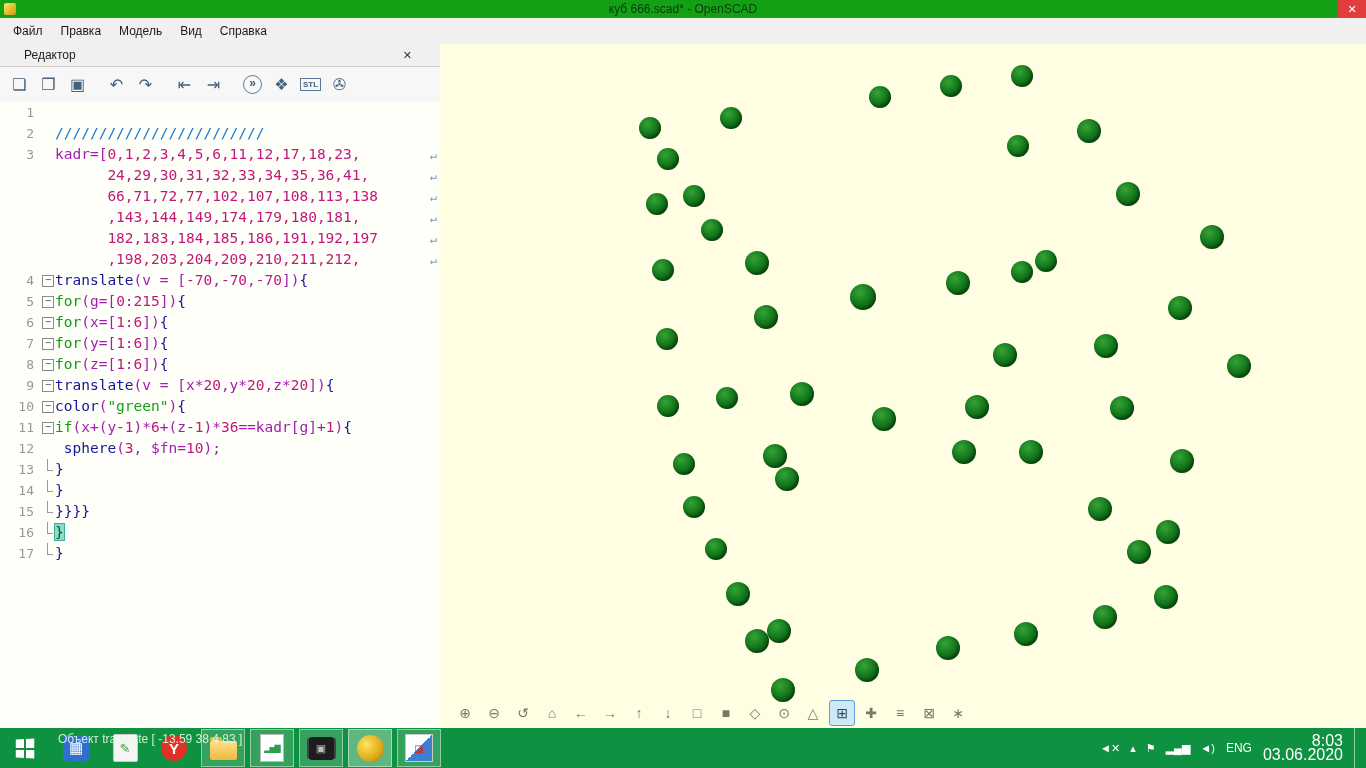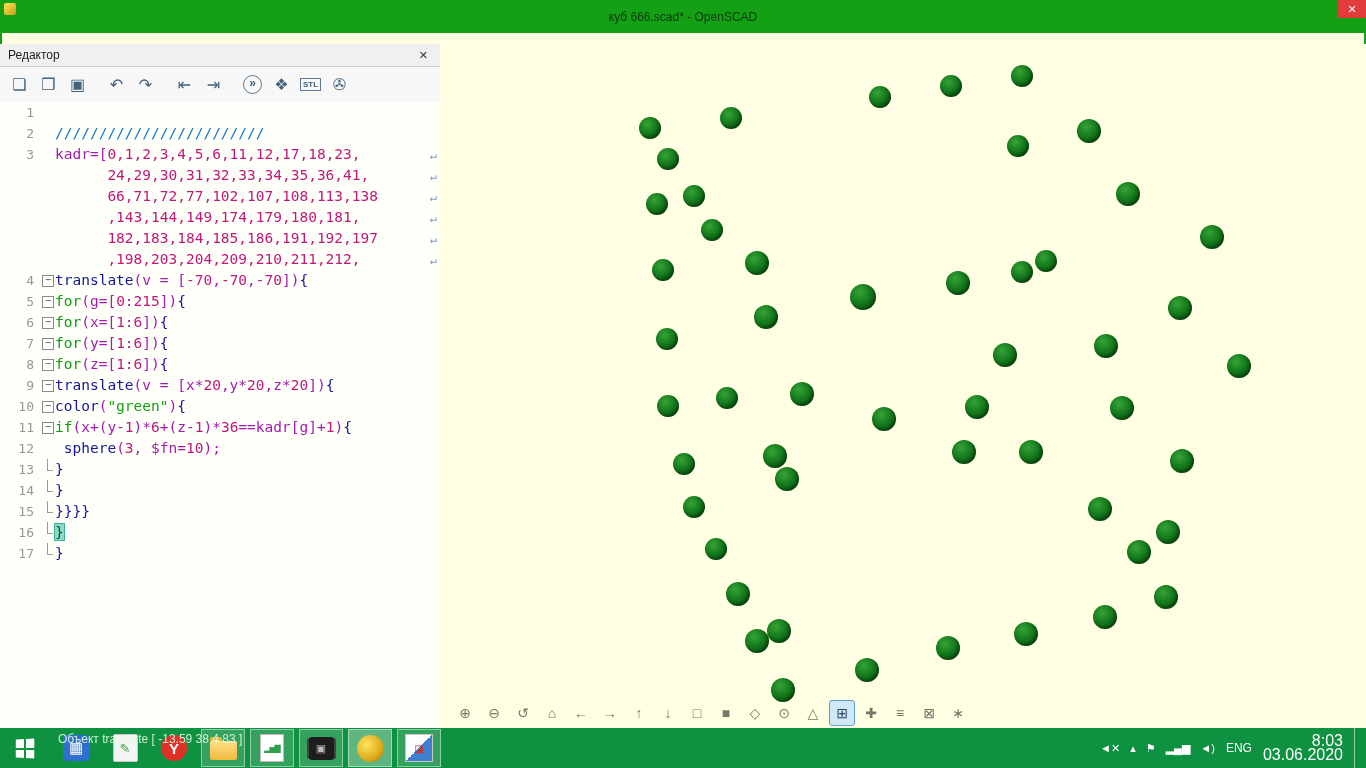--- a/index.html
+++ b/index.html
@@ -1,34 +1,34 @@
 <!DOCTYPE html>
 <html><head>
 <meta charset="utf-8">
 <style>
   html,body{margin:0;padding:0;background:#222;}
   .screen{position:relative;width:1366px;height:768px;overflow:hidden;
           font-family:"Liberation Sans",sans-serif;background:#fffee3;
           box-shadow:inset 2px 0 0 #14a014, inset -2px 0 0 #14a014;}
   
-  .titlebar{position:absolute;top:0;left:0;right:0;height:33px;background:#14a014;
+  .titlebar{position:absolute;top:0;left:0;right:0;height:18px;background:#14a014;
             display:flex;align-items:center;justify-content:center;font-size:12px;color:#0b3a0b;}
   .appicon-tl{position:absolute;left:4px;top:3px;width:12px;height:12px;border-radius:2px;
               background:linear-gradient(135deg,#ffe55e,#c79a10);}
   .title-close{position:absolute;right:0;top:0;width:28px;height:18px;background:#e23c3c;color:#fff;
                display:flex;align-items:center;justify-content:center;font-size:11px;cursor:default;}
   
   .menubar{position:absolute;top:18px;left:0;right:0;height:26px;background:#f0f0f0;
            border-bottom:1px solid #d6d6d6;display:flex;align-items:center;font-size:12px;color:#1a1a1a;padding-left:4px;}
   .menu-item{padding:5px 9px;}
   
   .editor-panel{position:absolute;top:44px;left:0;width:440px;bottom:40px;background:#fffffa;
                 border-right:1px solid #359ed6;}
   .panel-header{height:22px;background:#f0f0f0;border-bottom:1px solid #cfcfcf;display:flex;
-                align-items:center;font-size:12px;color:#222;padding:0 8px;}
+                align-items:center;font-size:12px;color:#222;padding:0 24px;}
   .panel-close{margin-left:auto;font-size:11px;color:#333;padding:0 4px;}
   .edit-toolbar{height:35px;display:flex;align-items:center;padding:0 5px;background:#f7f7f7;
                 border-bottom:1px solid #359ed6;}
   .tbtn{width:27px;height:27px;display:flex;align-items:center;justify-content:center;
         font-size:16px;color:#44617e;border:1px solid transparent;border-radius:3px;}
   .tbtn .glyph{pointer-events:none;}
   .tbtn .circ{border:1.5px solid #5a7a9a;border-radius:50%;width:17px;height:17px;line-height:14px;
               text-align:center;font-size:12px;font-weight:bold;}
   .tbtn .stl{font-size:8px;font-weight:bold;letter-spacing:0;border:1px solid #5a7a9a;padding:1px 2px;}
   .tbtn.gap{margin-left:10px;}
@@ -100,20 +100,27 @@
 <div class="screen">
 
   <div class="titlebar">
     <div class="appicon-tl"></div>
     <span>куб 666.scad* - OpenSCAD</span>
     <div class="title-close">
       <span>✕</span>
     </div>
   </div>
 
+  <div class="menubar">
+      <div class="menu-item">Файл</div>
+      <div class="menu-item">Правка</div>
+      <div class="menu-item">Модель</div>
+      <div class="menu-item">Вид</div>
+      <div class="menu-item">Справка</div>
+    </div>
 
   <div class="editor-panel">
     <div class="panel-header">
       <span>Редактор</span>
       <span class="panel-close"><span>✕</span></span>
     </div>
     <div class="edit-toolbar">
         <div class="tbtn">
           <span class="glyph">❏</span>
         </div>

